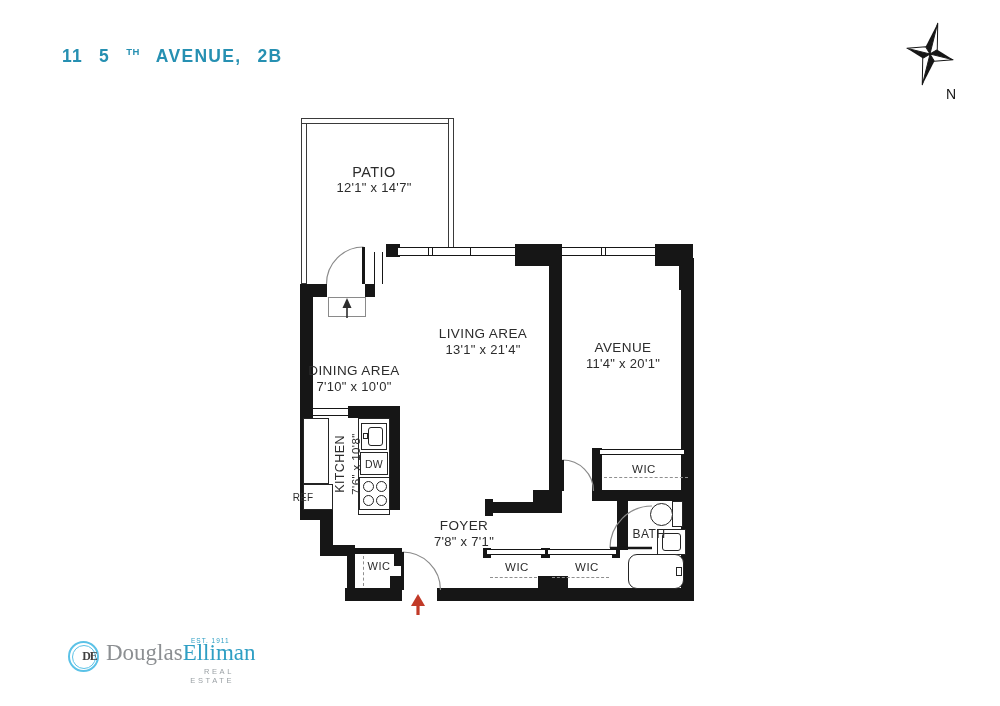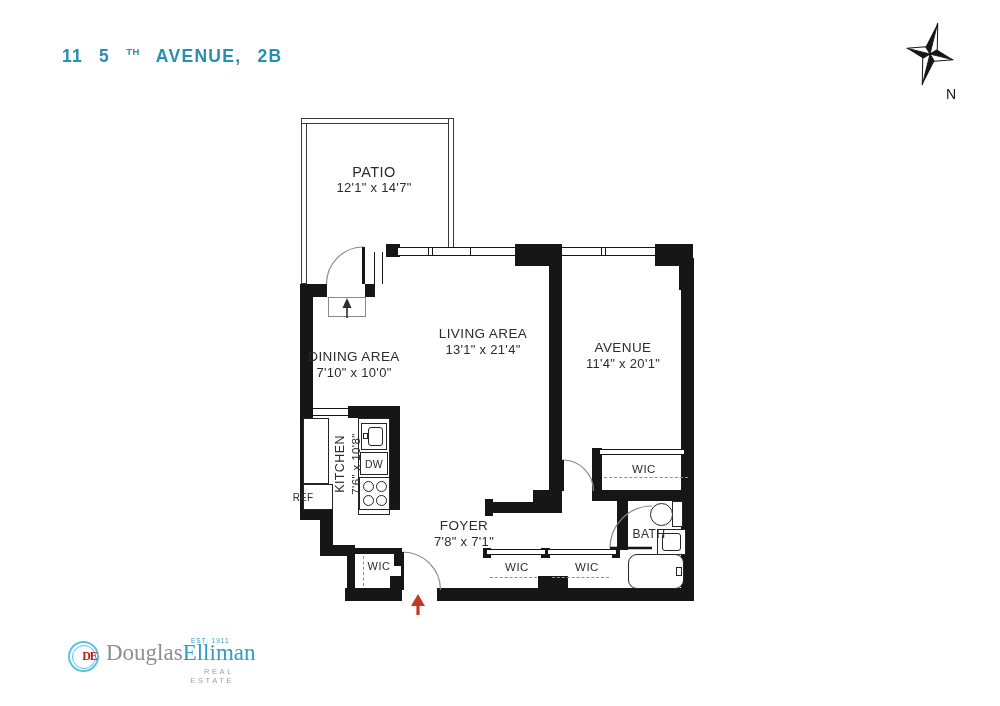--- a/index.html
+++ b/index.html
@@ -27,21 +27,21 @@
   .page-title{position:absolute;left:62px;top:46px;color:#2690b2;font-weight:bold;
               font-size:17.5px;letter-spacing:1.3px;white-space:nowrap;}
   .page-title span{margin-right:16px;}
   .page-title sup{font-size:9.5px;letter-spacing:0.5px;}
   .compass{position:absolute;left:890px;top:18px;}
   .footer-logo{position:absolute;left:68px;top:636px;width:175px;height:44px;}
   .logo-mark{position:absolute;left:0;top:5px;width:31px;height:31px;border-radius:50%;
              border:2.5px solid #5bc2e7;box-sizing:border-box;}
   .logo-mark .inner{position:absolute;left:1.5px;top:1.5px;right:1.5px;bottom:1.5px;border-radius:50%;
              border:1.5px solid #5bc2e7;box-sizing:border-box;display:flex;align-items:center;justify-content:center;
-             font-family:"Liberation Serif", serif;font-weight:bold;font-size:12px;color:#b91c1c;letter-spacing:-1px;padding-left:12px;}
+             font-family:"Liberation Serif", serif;font-weight:bold;font-size:12px;color:#404040;letter-spacing:-1px;padding-left:12px;}
   .logo-name{position:absolute;left:38px;top:4px;font-family:"Liberation Serif", serif;font-size:23px;white-space:nowrap;}
   .logo-name .gray{color:#8c8f92;}
   .logo-name .teal{color:#2f9fc4;}
   .logo-est{position:absolute;left:123px;top:1px;font-size:6.5px;color:#2f9fc4;letter-spacing:1px;}
   .logo-tagline{position:absolute;left:92px;top:31px;width:74px;text-align:right;font-size:7.5px;
                 color:#9ba1a5;letter-spacing:2.6px;}
   .disclaimer{position:absolute;left:243px;top:637px;width:697px;font-size:13.5px;line-height:21px;color:#1f1f1f;}
 </style>
 </head>
 <body>
@@ -160,21 +160,21 @@
     <line x1="562.5" y1="460" x2="562.5" y2="491" stroke="#161616" stroke-width="3"></line>
 
     <path d="M610,548 A42,42 0 0 1 652,506" fill="none" stroke="#8a8a8a" stroke-width="1.2"></path>
     <line x1="610" y1="548" x2="652" y2="548" stroke="#161616" stroke-width="2.6"></line>
   </svg>
 
   <div class="room-label" style="left:374px;top:180px;font-size:14.5px;">
     <div>PATIO</div>
     <div class="dims">12'1" x 14'7"</div>
   </div>
-  <div class="room-label" style="left:354px;top:365px;">
+  <div class="room-label" style="left:354px;top:379px;">
     <div>DINING AREA</div>
     <div class="dims">7'10" x 10'0"</div>
   </div>
   <div class="room-label" style="left:483px;top:342px;">
     <div>LIVING AREA</div>
     <div class="dims">13'1" x 21'4"</div>
   </div>
   <div class="room-label" style="left:623px;top:356px;">
     <div>AVENUE</div>
     <div class="dims">11'4" x 20'1"</div>

